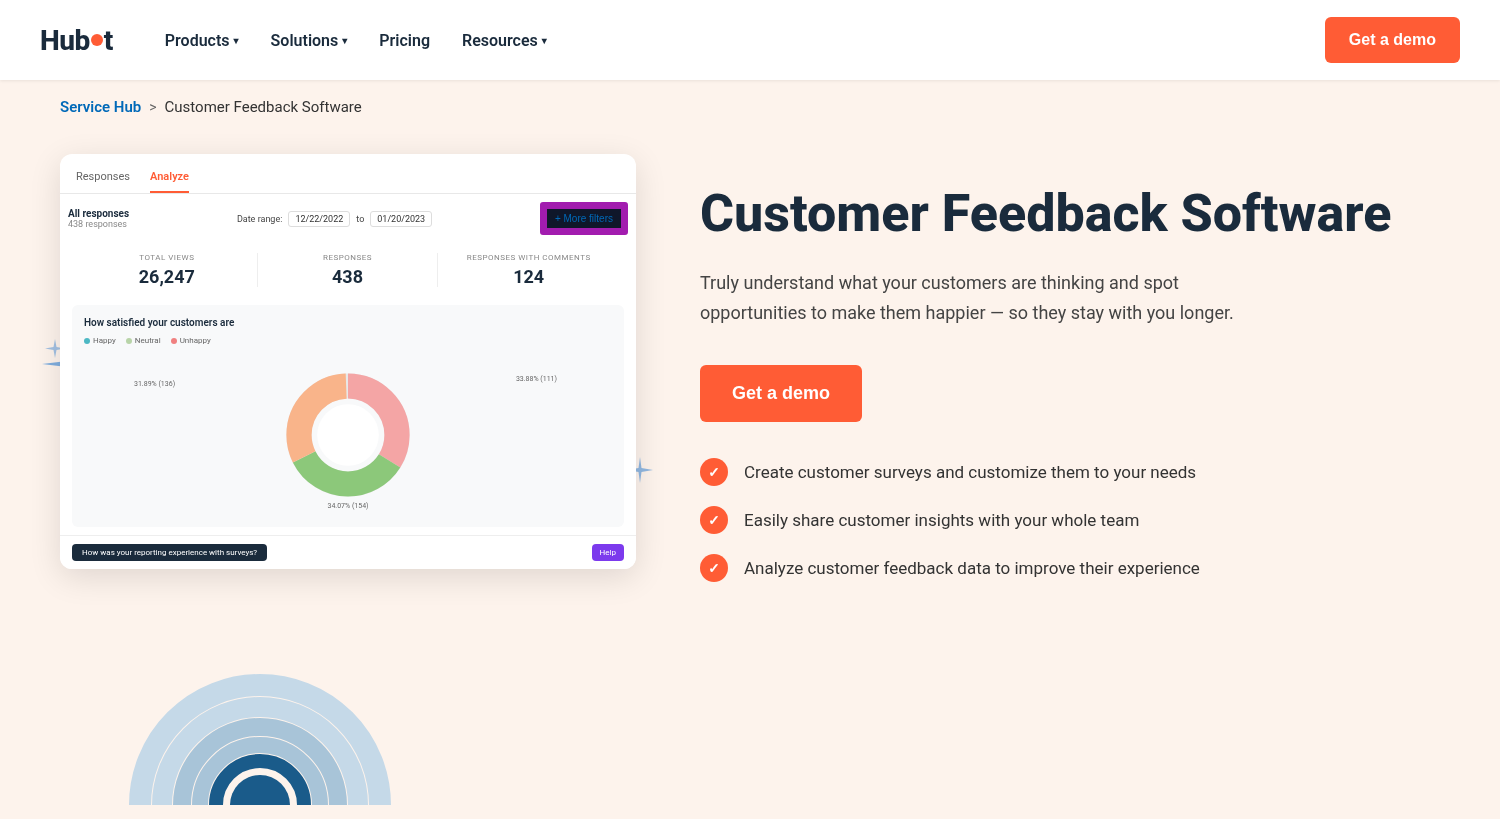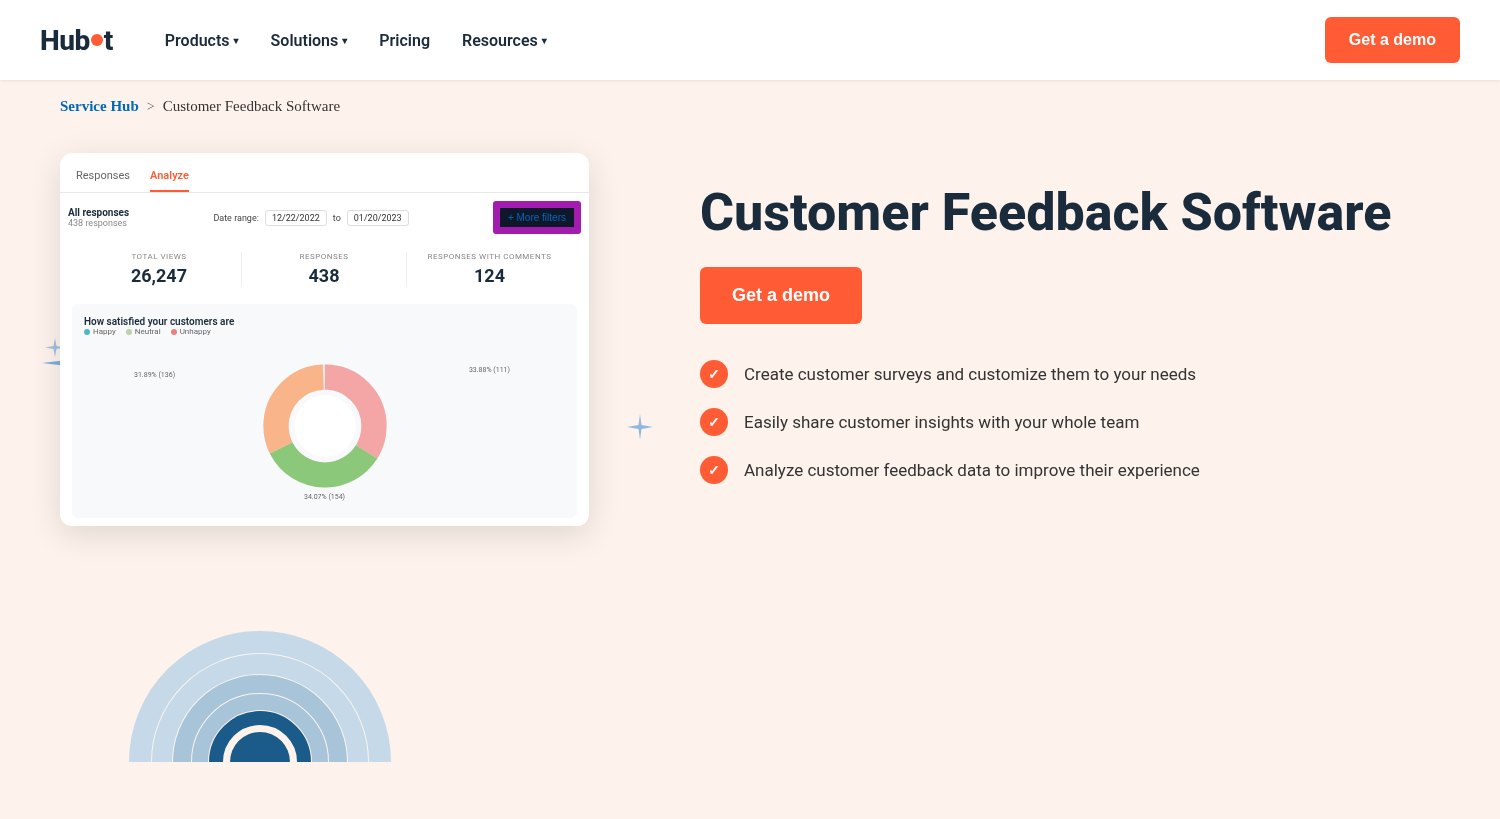--- a/index.html
+++ b/index.html
@@ -75,21 +75,20 @@
       white-space: nowrap;
     }
 
     
     .breadcrumb {
       padding: 18px 60px;
       display: flex;
       align-items: center;
       gap: 8px;
       font-size: 15px;
-      font-family: Liberation Serif, serif;
     }
     .breadcrumb-link {
       color: #0069b8;
       font-weight: 600;
       cursor: pointer;
     }
     .breadcrumb-separator {
       color: #666;
       font-size: 14px;
     }
@@ -110,21 +109,21 @@
     .left-side {
       position: relative;
       flex: 0 0 580px;
     }
 
     .dashboard-card {
       background: #fff;
       border-radius: 12px;
       box-shadow: 0 8px 32px rgba(0,0,0,0.12);
       overflow: hidden;
-      width: 529px;
+      width: 576px;
       position: relative;
       z-index: 2;
     }
 
     
     .dash-tabs {
       display: flex;
       padding: 10px 16px 0;
       border-bottom: 1px solid #e8e8e8;
       gap: 20px;
@@ -211,21 +210,21 @@
     .dash-chart-area {
       background: #f8f9fa;
       margin: 8px 12px;
       border-radius: 6px;
       padding: 12px;
     }
     .dash-chart-title {
       font-size: 10px;
       font-weight: 600;
       color: #1a2b3c;
-      margin-bottom: 0;
+      margin-bottom: 8px;
     }
     .dash-chart-legend {
       display: flex;
       gap: 10px;
       margin-bottom: 10px;
     }
     .legend-item {
       display: flex;
       align-items: center;
       gap: 3px;
@@ -470,20 +469,24 @@
 
             <circle cx="50" cy="50" r="22" fill="white"></circle>
           </svg>
 
           <div style="position:absolute; left:50px; top:25px; font-size:7px; color:#666; white-space:nowrap;">31.89% (136)</div>
           <div style="position:absolute; right:55px; top:20px; font-size:7px; color:#666; white-space:nowrap;">33.88% (111)</div>
           <div style="position:absolute; bottom:5px; left:50%; transform:translateX(-50%); font-size:7px; color:#666; white-space:nowrap;">34.07% (154)</div>
         </div>
       </div>
 
+      <div class="dash-bottom">
+        <div class="dash-question-pill">How was your reporting experience with surveys?</div>
+        <div class="dash-help-btn">Help</div>
+      </div>
     </div>
 
     <div class="sparkle sparkle-2">
       <svg width="30" height="30" viewBox="0 0 30 30" fill="none">
         <path d="M15 2 L16.5 13 L28 15 L16.5 17 L15 28 L13.5 17 L2 15 L13.5 13 Z" fill="#4a90d9" opacity="0.6"></path>
       </svg>
     </div>
 
     <div style="position:absolute; bottom:-240px; left:60px; z-index:1;">
       <svg width="280" height="280" viewBox="0 0 280 280" fill="none">
@@ -493,20 +496,21 @@
         <path d="M62 280 A78 78 0 0 1 218 280" fill="none" stroke="#a8c4d8" stroke-width="18"></path>
         <path d="M80 280 A60 60 0 0 1 200 280" fill="none" stroke="#a8c4d8" stroke-width="16"></path>
         <path d="M96 280 A44 44 0 0 1 184 280" fill="none" stroke="#1a5b8a" stroke-width="14"></path>
         <path d="M110 280 A30 30 0 0 1 170 280" fill="#1a5b8a"></path>
       </svg>
     </div>
   </div>
 
   <div class="right-side">
     <h1 class="hero-title">Customer Feedback Software</h1>
+    <p class="hero-description">Truly understand what your customers are thinking and spot opportunities to make them happier — so they stay with you longer.</p>
     <button class="hero-cta">Get a demo</button>
     
     <div class="feature-list">
       <div class="feature-item">
         <div class="feature-check">
           <span class="feature-check-icon">✓</span>
         </div>
         <span class="feature-text">Create customer surveys and customize them to your needs</span>
       </div>
       <div class="feature-item">

